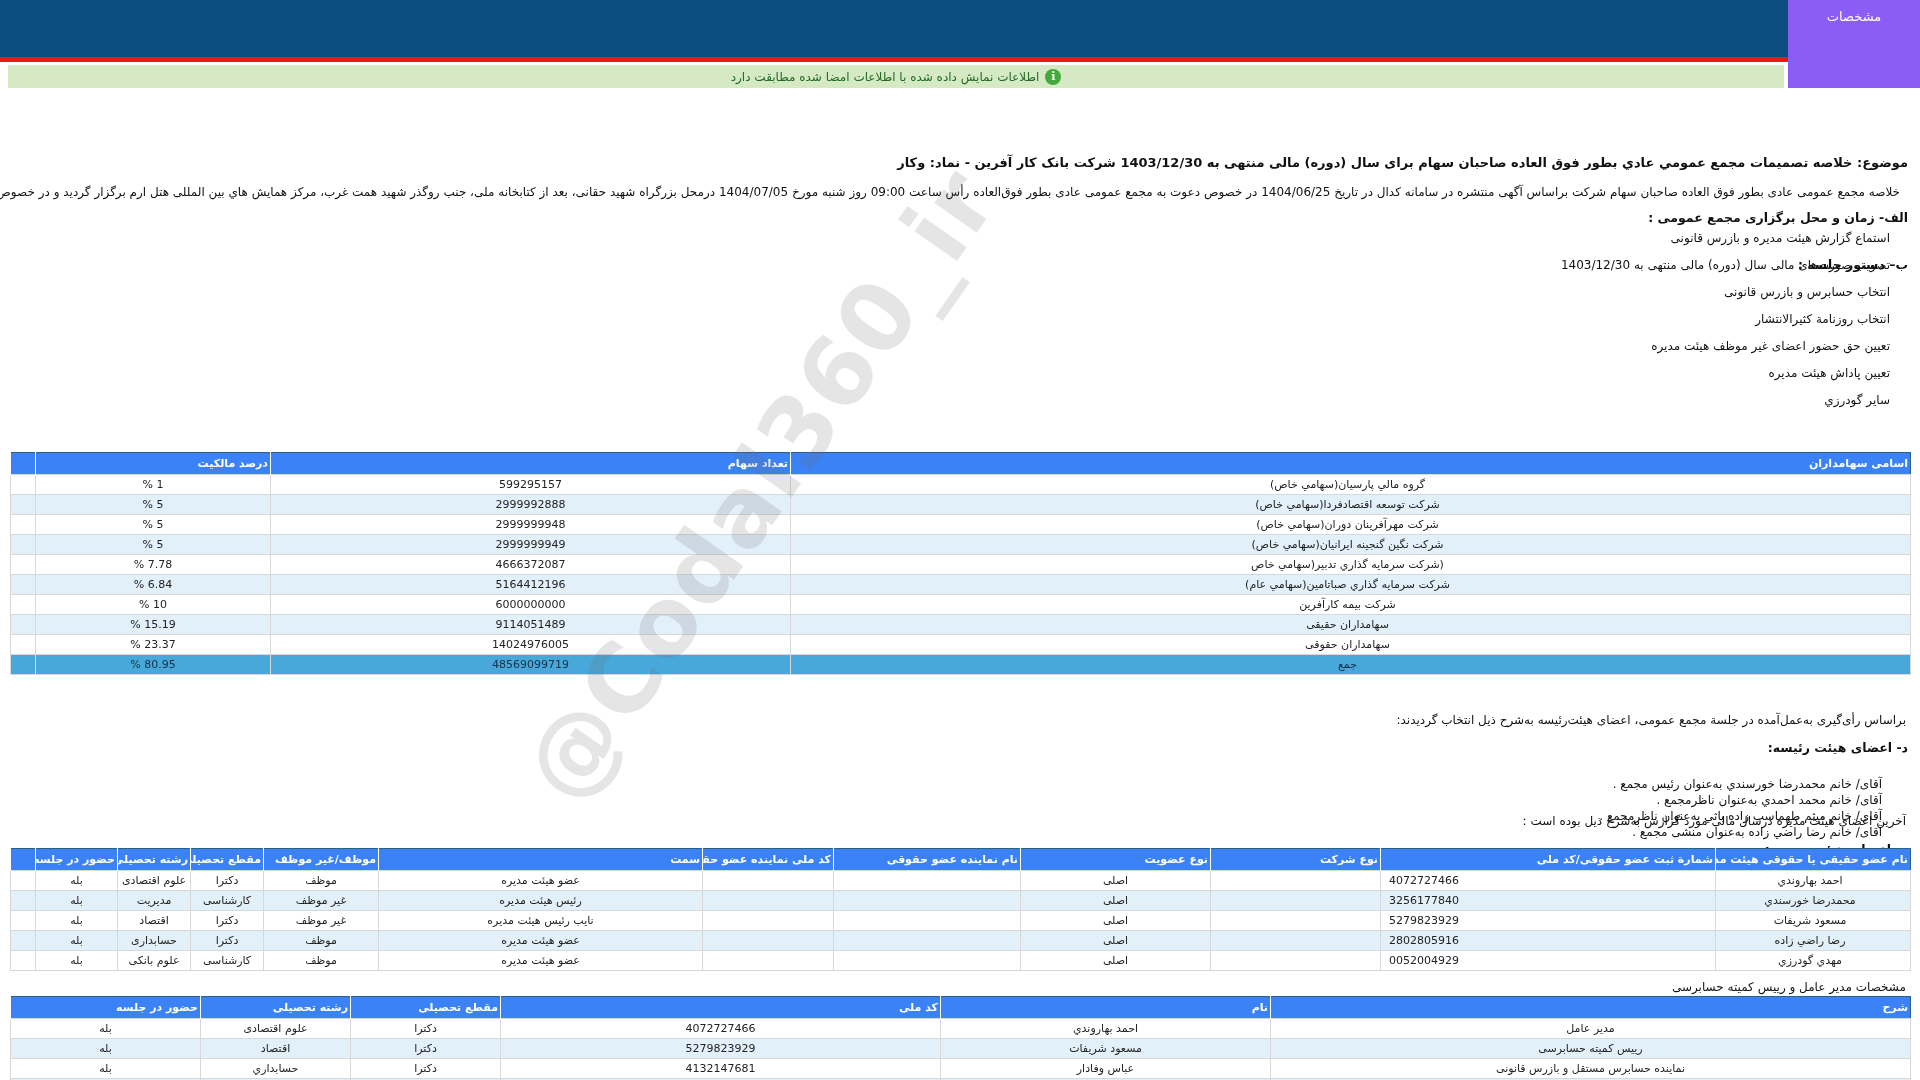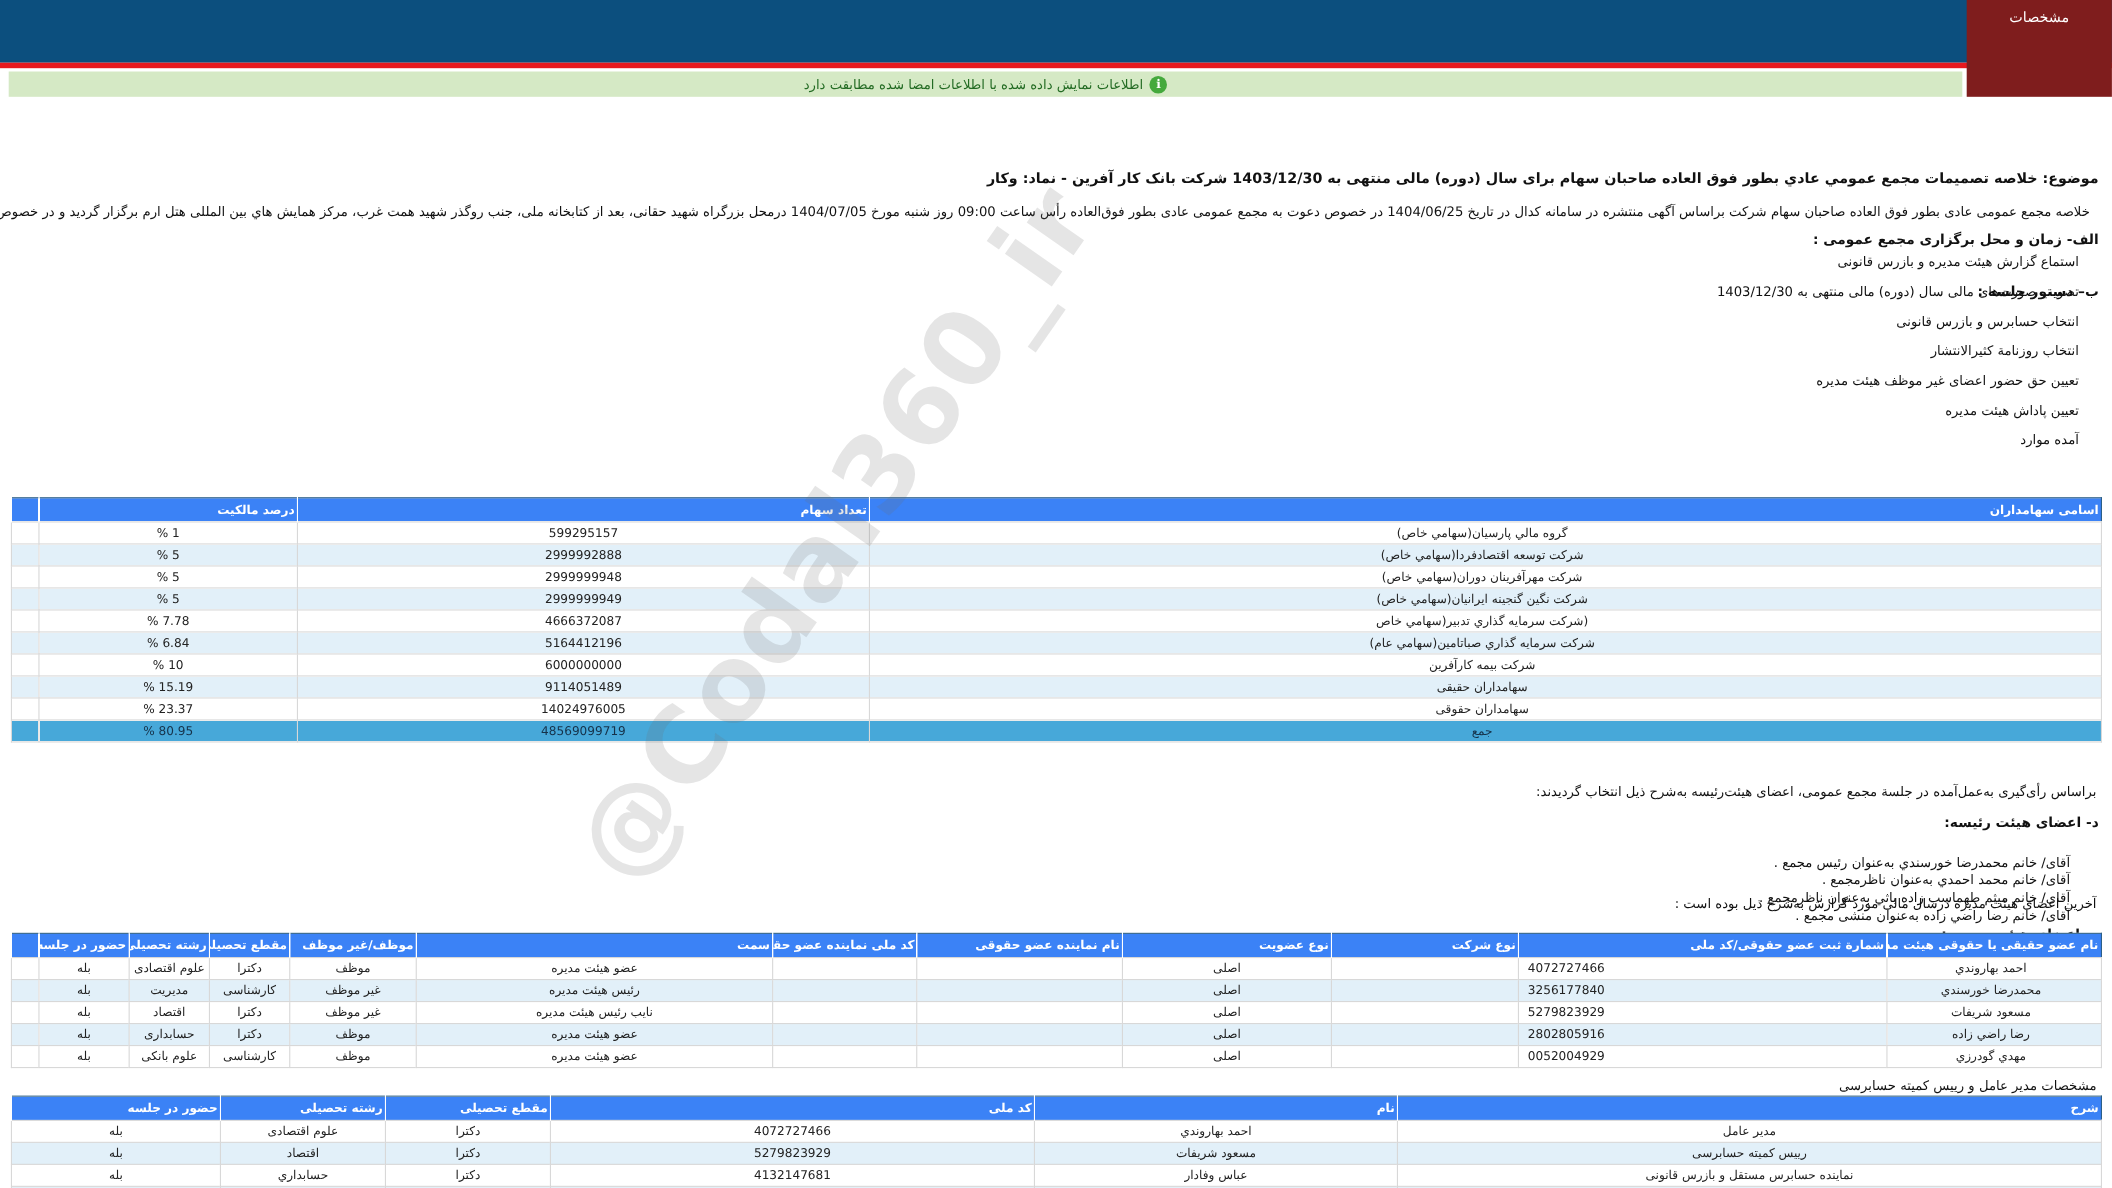--- a/index.html
+++ b/index.html
@@ -4,21 +4,21 @@
 <style>
   html,body{margin:0;padding:0;}
   body{
     width:1920px;height:1080px;overflow:hidden;position:relative;
     background:#ffffff;font-family:"DejaVu Sans",sans-serif;color:#111;direction:rtl;
   }
   
   .topbar{position:absolute;top:0;left:0;width:1920px;height:57px;background:#0c4f7e;}
   .redline{position:absolute;top:57px;left:0;width:1920px;height:5px;background:#e8191f;}
   .tab{
-    position:absolute;top:0;right:0;width:132px;height:88px;background:#7f1d1d;
+    position:absolute;top:0;right:0;width:132px;height:88px;background:#8b5cf6;
     color:#fff;font-size:13px;text-align:center;box-sizing:border-box;padding-top:9px;z-index:3;
   }
   .notice{
     position:absolute;top:65px;left:8px;right:136px;height:23px;background:#d5e9c5;
     display:flex;align-items:center;justify-content:center;gap:6px;
     color:#236b23;font-size:12px;z-index:2;
   }
   .info-ico{
     width:16px;height:16px;border-radius:50%;background:#44a93c;color:#fff;
     font-weight:bold;font-size:11px;line-height:16px;text-align:center;flex:0 0 auto;
@@ -79,21 +79,21 @@
 <div class="abs fs12" style="top:185px;right:20px;">خلاصه مجمع عمومی عادی بطور فوق العاده صاحبان سهام شرکت براساس آگهی منتشره در سامانه کدال در تاریخ 1404/06/25 در خصوص دعوت به مجمع عمومی عادی بطور فوق‌العاده رأس ساعت 09:00 روز شنبه مورخ 1404/07/05 درمحل  بزرگراه شهید حقانی، بعد از کتابخانه ملی، جنب روگذر شهید همت غرب، مرکز همایش هاي بین المللی هتل ارم   برگزار گردید و در خصوص دستور جلسات زیر تصمیم گیری نمود</div>
 
 <div class="abs bold fs125" style="top:211px;right:12px;">ب– دستور جلسه :</div>
 <div class="abs agenda" style="top:231px;right:30px;">
     <div>استماع گزارش هیئت مدیره و بازرس قانونی</div>
     <div>تصویب صورت‌های مالی سال (دوره) مالی منتهی به 1403/12/30</div>
     <div>انتخاب حسابرس و بازرس قانونی</div>
     <div>انتخاب روزنامة کثیرالانتشار</div>
     <div>تعیین حق حضور اعضای غیر موظف هیئت مدیره</div>
     <div>تعیین پاداش هیئت مدیره</div>
-    <div>آمده موارد</div>
+    <div>سایر گودرزي</div>
   </div>
 
 <div class="abs bold fs125" style="top:436px;right:12px;">ج – حاضرین درجلسه مجمع عمومی :</div>
 <table style="top:452px;">
     <colgroup>
       <col style="width: 1120px;">
       <col style="width: 520px;">
       <col style="width: 235px;">
       <col style="width: 25px;">
     </colgroup>

